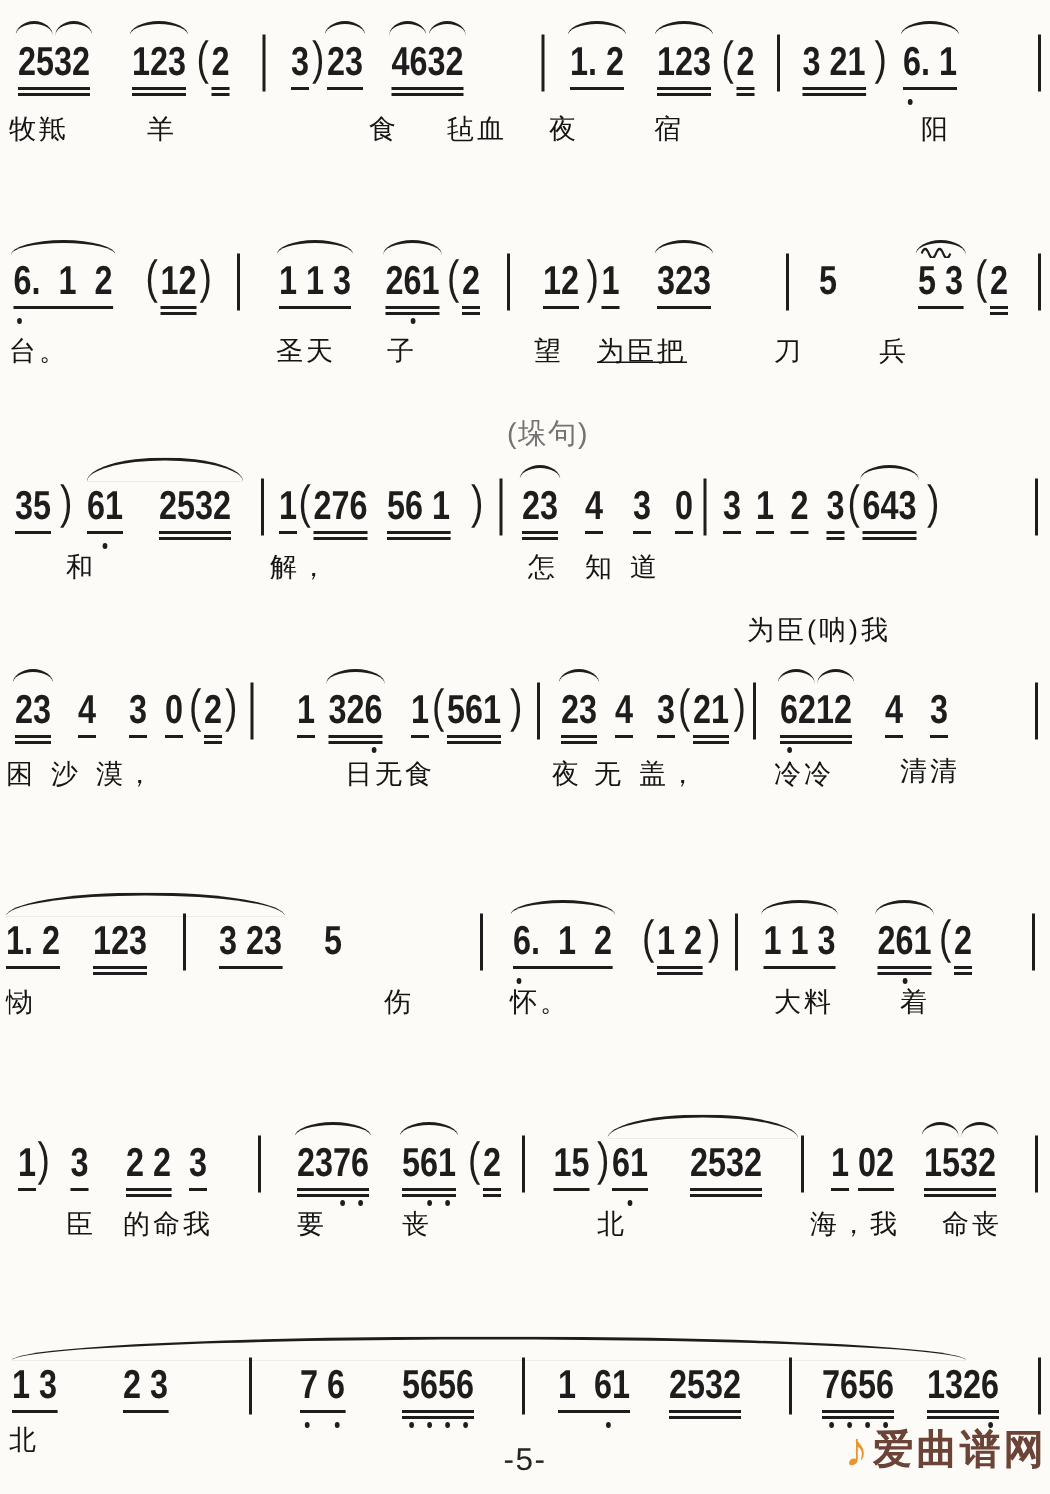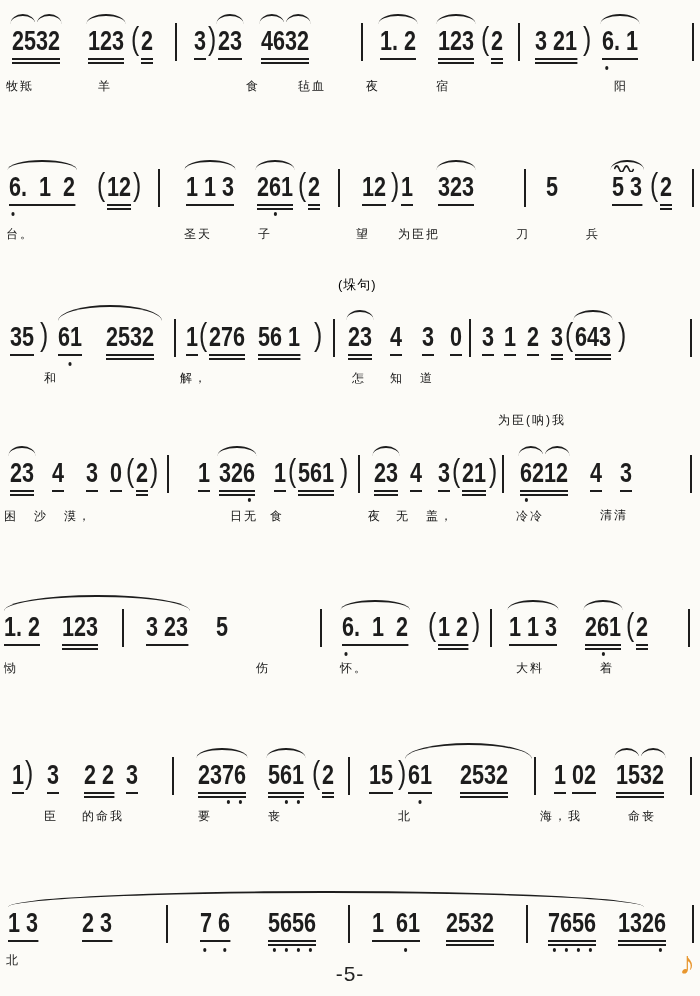--- a/index.html
+++ b/index.html
@@ -21,23 +21,23 @@
   .ul.l1{bottom:-4px;}
   .ul.l2{bottom:-8px;}
   .slurs{position:absolute;left:-3px;right:-3px;top:-12px;height:10px;display:flex;}
   .arc{flex:1;border-top:2px solid #1d1d1d;border-radius:50% 50% 0 0 / 100% 100% 0 0;margin:0 1px;}
   .oslur{position:absolute;top:-17px;height:14px;border-top:2px solid #1d1d1d;
     border-radius:50% 50% 0 0 / 100% 100% 0 0;}
   .ldot{position:absolute;bottom:-14px;width:4px;height:4px;border-radius:50%;
     background:#1d1d1d;transform:translateX(-50%);}
   .wavy{position:absolute;top:-24px;left:2px;}
   .lyrow{position:absolute;left:0;width:700px;height:24px;}
-  .lyr{position:absolute;top:0;font-size:12px;line-height:24px;color:#151515;
+  .lyr{position:absolute;top:0;font-size:18px;line-height:24px;color:#151515;
     letter-spacing:2px;white-space:pre;}
-  .annotation{position:absolute;font-size:13px;color:#000000;letter-spacing:1px;}
+  .annotation{position:absolute;font-size:19px;color:#737373;letter-spacing:1px;}
   .footer{position:absolute;left:0;right:0;top:962px;text-align:center;
     font-size:21px;color:#242424;letter-spacing:1px;}
   .watermark{position:absolute;right:2px;top:948px;display:flex;align-items:center;
     font-size:27px;font-weight:700;letter-spacing:2px;}
   .wm-icon{font-size:32px;font-weight:400;line-height:30px;margin-right:1px;}
 </style>
 </head>
 <body>
 
 <div class="sheet">
@@ -94,21 +94,21 @@
             </svg></div></div>
         <div class="tok pr" style="left: 650px;"><span>(</span></div>
         <div class="tok" style="left: 660px;"><span>2</span><div class="ul l1"></div><div class="ul l2"></div></div>
         <div class="bar" style="left: 692px;"></div>
       </div>
       <div class="lyrow" style="top: 222px;">
         <div class="lyr" style="left: 6px;">台。</div>
         <div class="lyr" style="left: 184px;">圣天</div>
         <div class="lyr" style="left: 258px;">子</div>
         <div class="lyr" style="left: 356px;">望</div>
-        <div class="lyr" style="left: 398px;">为臣把</div>
+        <div class="lyr" style="left: 398px; text-decoration: underline;">为臣把</div>
         <div class="lyr" style="left: 516px;">刀</div>
         <div class="lyr" style="left: 586px;">兵</div>
       </div>
       <div class="line" style="top: 322px;">
         <div class="oslur" style="left: 58px; width: 104px;"></div>
         <div class="tok" style="left: 10px;"><span>35</span><div class="ul l1"></div></div>
         <div class="tok pr" style="left: 40px;"><span>)</span></div>
         <div class="tok" style="left: 58px;"><span>61</span><div class="ul l1"></div><div class="ldot" style="left: 50%;"></div></div>
         <div class="tok" style="left: 106px;"><span>2532</span><div class="ul l1"></div><div class="ul l2"></div></div>
         <div class="bar" style="left: 174px;"></div>
@@ -254,14 +254,15 @@
         <div class="bar" style="left: 692px;"></div>
       </div>
       <div class="lyrow" style="top: 948px;">
         <div class="lyr" style="left: 6px;">北</div>
       </div>
     </div>
   <div class="annotation" id="annotation" style="left: 338px; top: 276px;">(垛句)</div>
   <div class="footer">-5-</div>
   <div class="watermark" id="watermark" style="color: rgb(107, 67, 55);">
     <span class="wm-icon" id="wmicon" style="color: rgb(232, 150, 46);">♪</span>
+    <span>爱曲谱网</span>
   </div>
 </div>
 
 </body></html>

